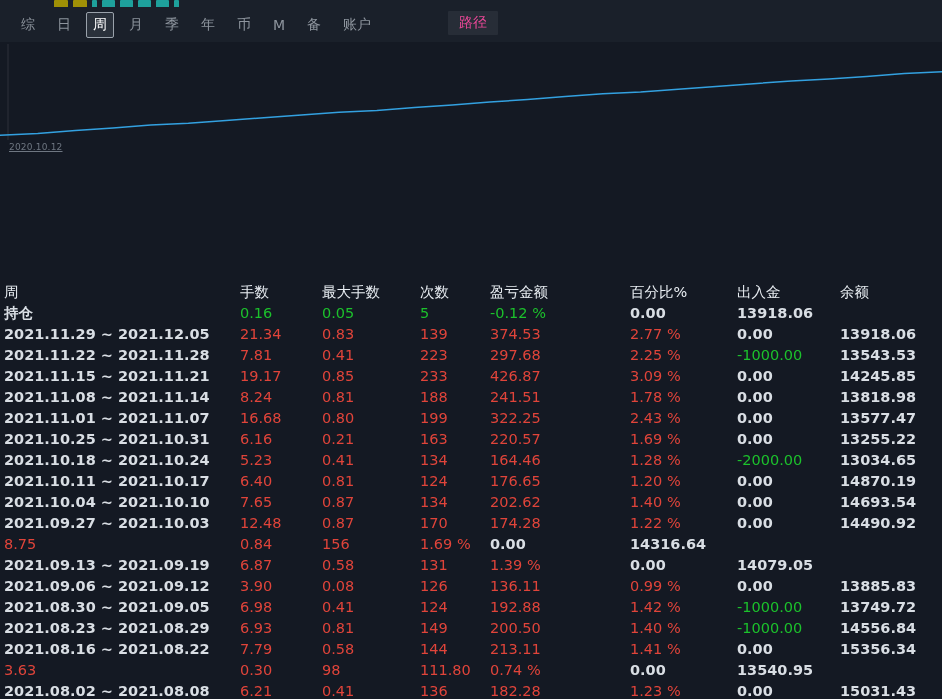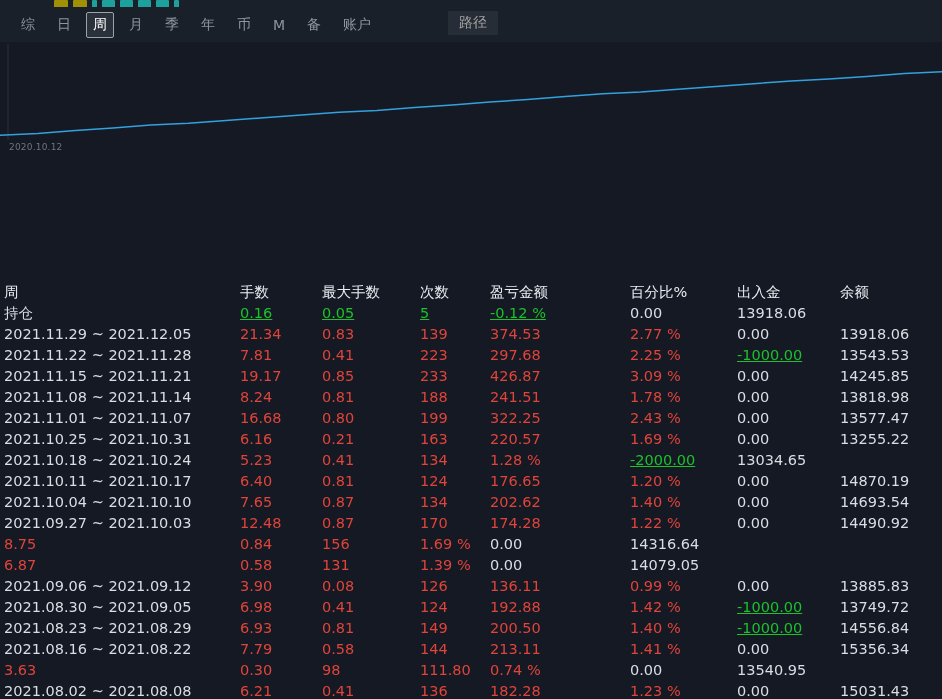--- a/index.html
+++ b/index.html
@@ -23,42 +23,42 @@
   .frag.t.narrow{width:5px;}
   .frag.t.wide{width:13px;}
   .tabs{position:absolute;left:14px;top:12px;display:flex;align-items:center;}
   .tab{
     color:var(--muted);font-size:14px;padding:3px 6px;margin-right:8px;
     cursor:pointer;border:1px solid transparent;border-radius:2px;white-space:nowrap;
   }
   .tab.active{color:#ffffff;background:#2a313b;border:1px solid #9aa2ab;}
   .path-btn{
     position:absolute;left:448px;top:11px;
-    background:#272d37;color:#a3a3a3;font-size:14px;
+    background:#272d37;color:#ec4899;font-size:14px;
     padding:3px 11px;border:none;cursor:pointer;border-radius:1px;
   }
   
   .chart-wrap{position:relative;height:176px;}
   .chart-wrap svg{display:block;}
   .chart-start-label{
     position:absolute;left:9px;top:100px;
-    font-size:9px;color:#6e7681;letter-spacing:.2px;
+    font-size:9px;color:#6e7681;letter-spacing:.2px;text-decoration:underline;
   }
   
   .table{margin:0 0 0 4px;font-size:14.5px;}
   .trow,.thead{
     display:grid;
     grid-template-columns:236px 82px 98px 70px 140px 107px 103px 1fr;
     height:21px;line-height:21px;white-space:nowrap;
   }
   .thead{color:#e8edf2;}
   .cell{overflow:hidden;text-overflow:clip;}
   .c-red{color:var(--red);}
-  .c-green{color:var(--green);text-decoration:underline;}
-  .c-text{color:var(--txt);}
+  .c-green{color:var(--green);}
+  .c-text{color:var(--txt);font-weight:bold;}
 </style>
 </head>
 <body>
 
 <div class="topbar">
   <div class="clipped-title">
     <span class="frag y"></span>
     <span class="frag y"></span>
     <span class="frag t narrow"></span>
     <span class="frag t wide"></span>
@@ -169,20 +169,21 @@
         <span class="cell c-red">220.57</span>
         <span class="cell c-red">1.69 %</span>
         <span class="cell c-text">0.00</span>
         <span class="cell c-text">13255.22</span>
       </div>
       <div class="trow">
         <span class="cell c-text">2021.10.18 ~ 2021.10.24</span>
         <span class="cell c-red">5.23</span>
         <span class="cell c-red">0.41</span>
         <span class="cell c-red">134</span>
+        <span class="cell c-red">164.46</span>
         <span class="cell c-red">1.28 %</span>
         <span class="cell c-green">-2000.00</span>
         <span class="cell c-text">13034.65</span>
       </div>
       <div class="trow">
         <span class="cell c-text">2021.10.11 ~ 2021.10.17</span>
         <span class="cell c-red">6.40</span>
         <span class="cell c-red">0.81</span>
         <span class="cell c-red">124</span>
         <span class="cell c-red">176.65</span>
@@ -212,20 +213,21 @@
       </div>
       <div class="trow">
         <span class="cell c-red">8.75</span>
         <span class="cell c-red">0.84</span>
         <span class="cell c-red">156</span>
         <span class="cell c-red">1.69 %</span>
         <span class="cell c-text">0.00</span>
         <span class="cell c-text">14316.64</span>
       </div>
       <div class="trow">
+        <span class="cell c-text">2021.09.13 ~ 2021.09.19</span>
         <span class="cell c-red">6.87</span>
         <span class="cell c-red">0.58</span>
         <span class="cell c-red">131</span>
         <span class="cell c-red">1.39 %</span>
         <span class="cell c-text">0.00</span>
         <span class="cell c-text">14079.05</span>
       </div>
       <div class="trow">
         <span class="cell c-text">2021.09.06 ~ 2021.09.12</span>
         <span class="cell c-red">3.90</span>

